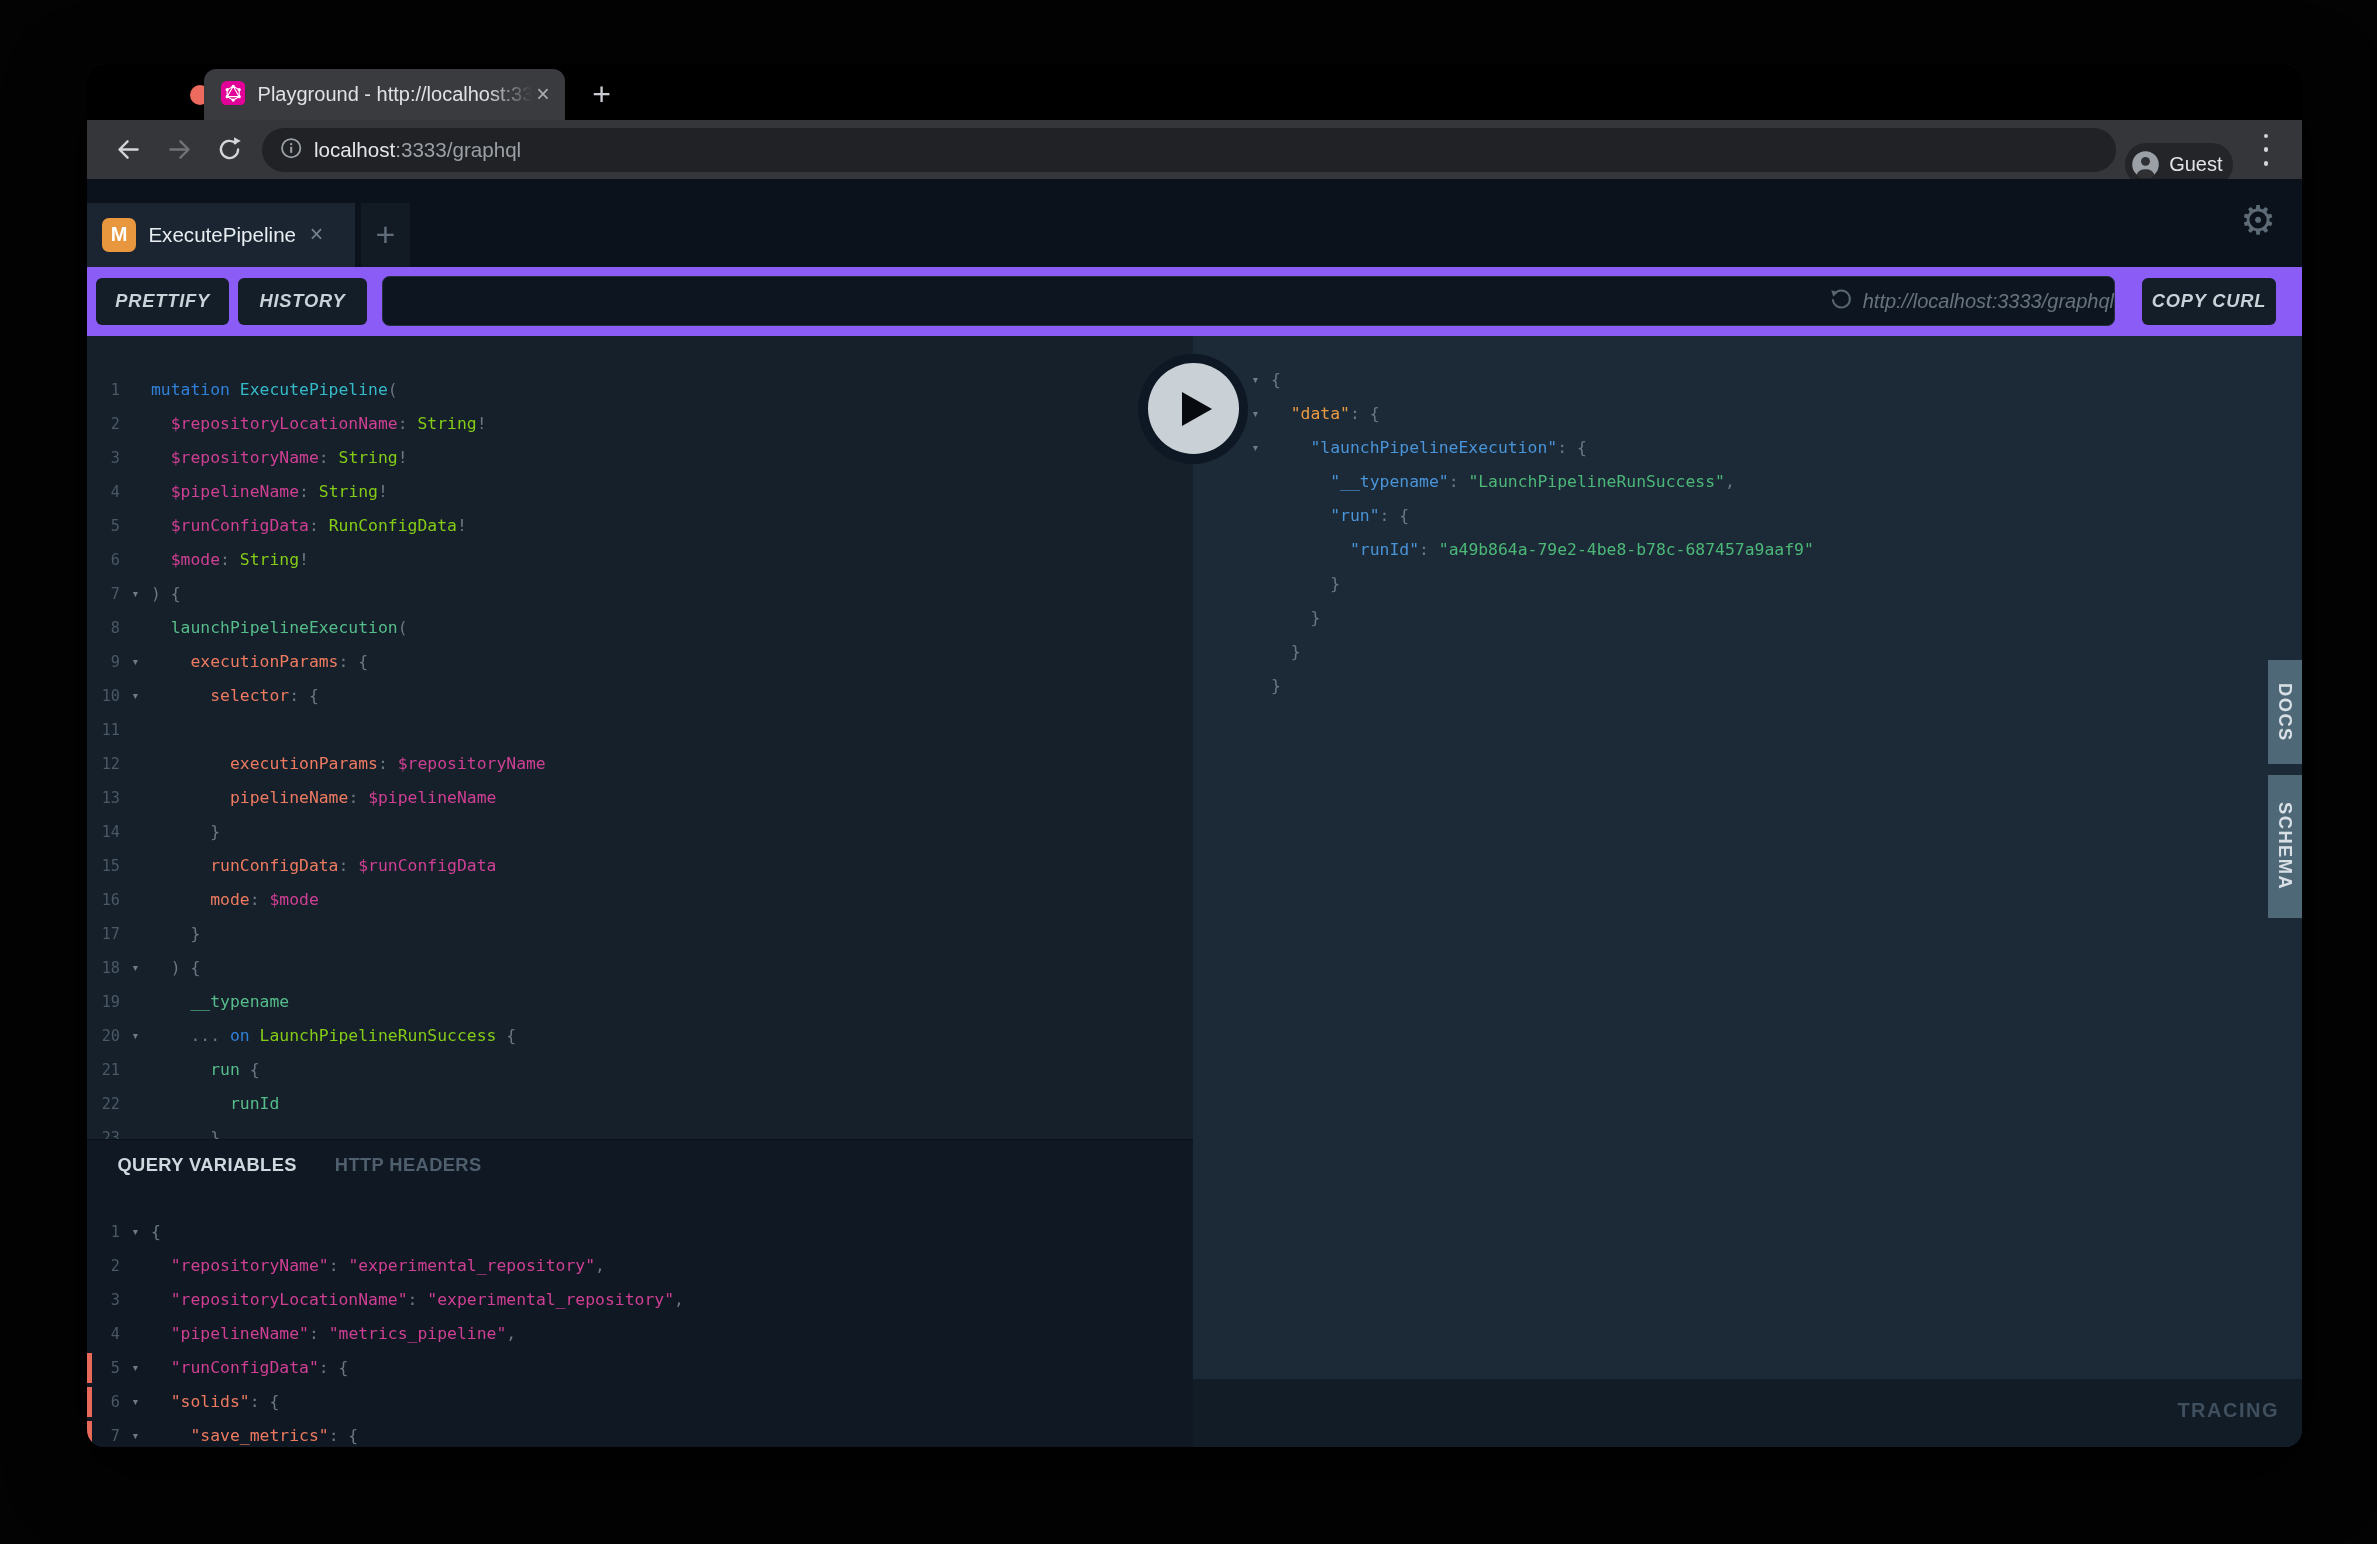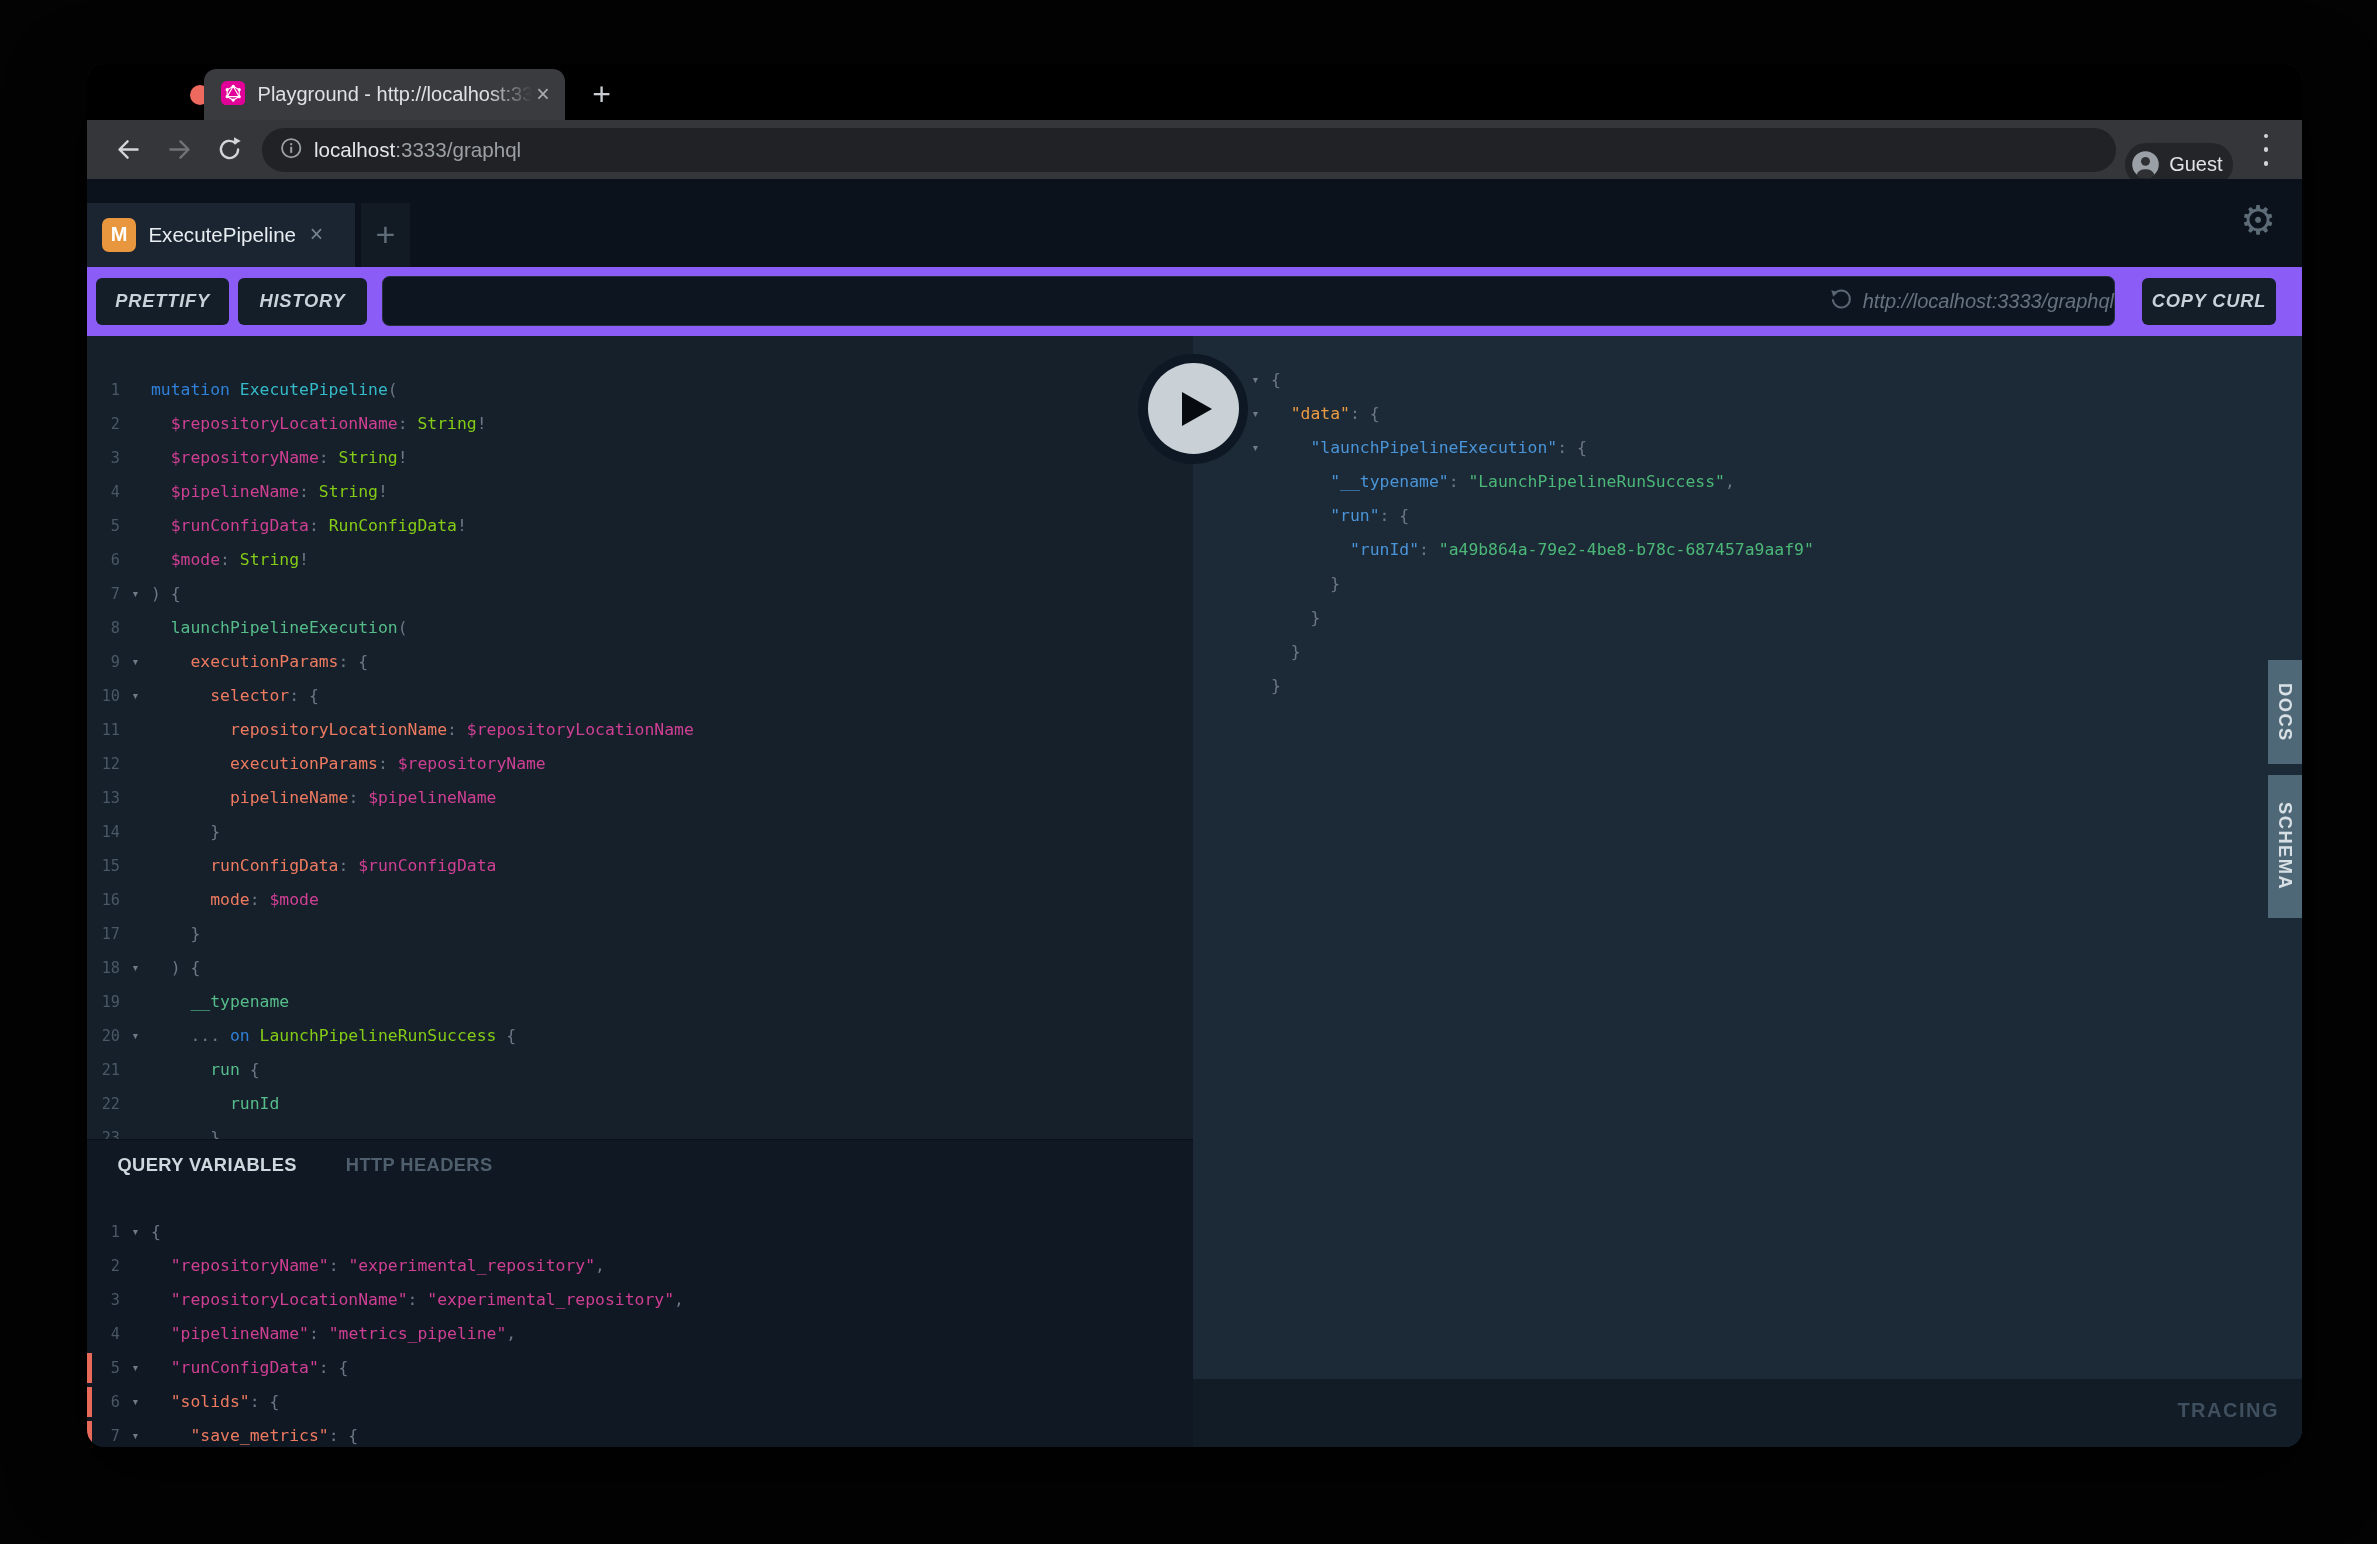--- a/index.html
+++ b/index.html
@@ -62,21 +62,21 @@
   .endpoint { position:absolute; left:295px; top:9.1px; width:1733px; height:50px; background:#0d1620;
               border:1.5px solid #242f3c; border-radius:7.6px; display:flex; align-items:center;justify-content:flex-end; }
   .endpoint .txt { color:#66737f; font-size:20px; margin-left:9.1px; }
   #btn-copycurl { left:2055px; width:134px; }
 
   .pg-main { position:relative; height:1112px; }
   .pane-left  { position:absolute; left:0; top:0; width:1106px; height:1112px; }
   .query-ed   { position:absolute; left:0; top:0; width:100%; height:803px; background:#15202b; overflow:hidden; }
   .vars       { position:absolute; left:0; top:803px; width:100%; height:308px; background:#0f1823;
                 border-top:0.8px solid #0a1119; overflow:hidden; }
-  .vars-tabs  { position:absolute; left:30.5px; top:13.7px; display:flex; gap:49px;text-align:right; }
+  .vars-tabs  { position:absolute; left:30.5px; top:13.7px; display:flex; gap:38px;text-align:right; }
   .vtab-a { color:#cfd8de; font-size:18.3px; font-weight:bold; letter-spacing:0.4px; }
   .vtab-i { color:#4f5f6d; font-size:18.3px; font-weight:bold; letter-spacing:0.4px; }
 
   .pane-right { position:absolute; left:1106px; top:0; width:1109px; height:1112px; background:#1c2a37; }
   .resp-code  { position:absolute; left:0; top:0; right:0; bottom:69px; overflow:hidden; }
   .bstrip { position:absolute; left:0; bottom:0; width:100%; height:69px; background:#121c27; }
   .tracing { position:absolute; right:23px; top:20px; color:#3f4f5e; font-size:20px;
              font-weight:bold; letter-spacing:1.5px; }
 
   .playbtn { position:absolute; left:-55px; top:17.5px; width:110px; height:110px; border-radius:50%;
@@ -263,21 +263,20 @@
                 <span class="cd"><span class="tk-sl">    executionParams</span><span class="tk-gr">: {</span></span>
               </div>
               <div class="cl">
                 <span class="ln">10</span>
                 <span class="fa">▾</span>
                 <span class="cd"><span class="tk-sl">      selector</span><span class="tk-gr">: {</span></span>
               </div>
               <div class="cl">
                 <span class="ln">11</span>
                 <span class="fa"></span>
-                <span class="cd"><span class="tk-sl">        repositoryLocationName</span><span class="tk-gr">: </span><span class="tk-pk">$repositoryLocationName</span></span>
               </div>
               <div class="cl">
                 <span class="ln">12</span>
                 <span class="fa"></span>
                 <span class="cd"><span class="tk-sl">        executionParams</span><span class="tk-gr">: </span><span class="tk-pk">$repositoryName</span></span>
               </div>
               <div class="cl">
                 <span class="ln">13</span>
                 <span class="fa"></span>
                 <span class="cd"><span class="tk-sl">        pipelineName</span><span class="tk-gr">: </span><span class="tk-pk">$pipelineName</span></span>

